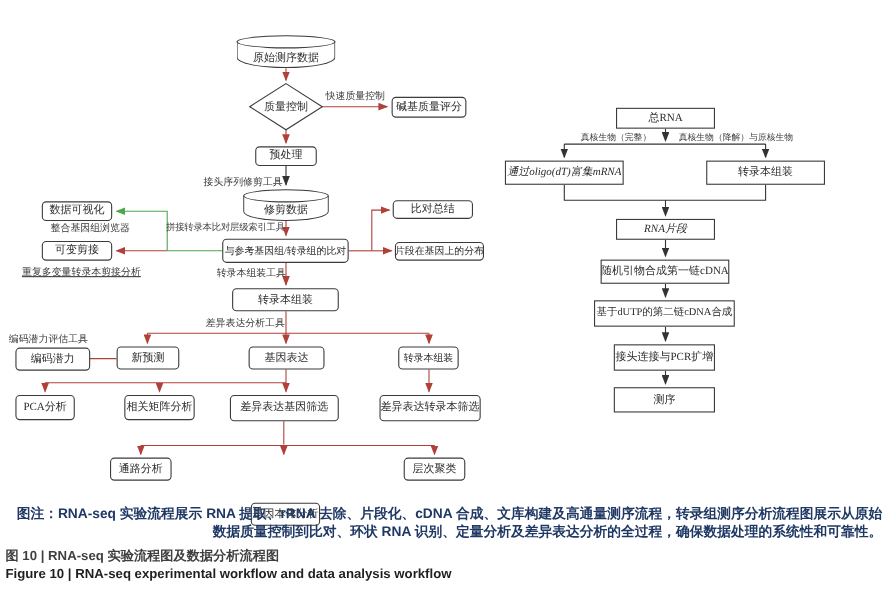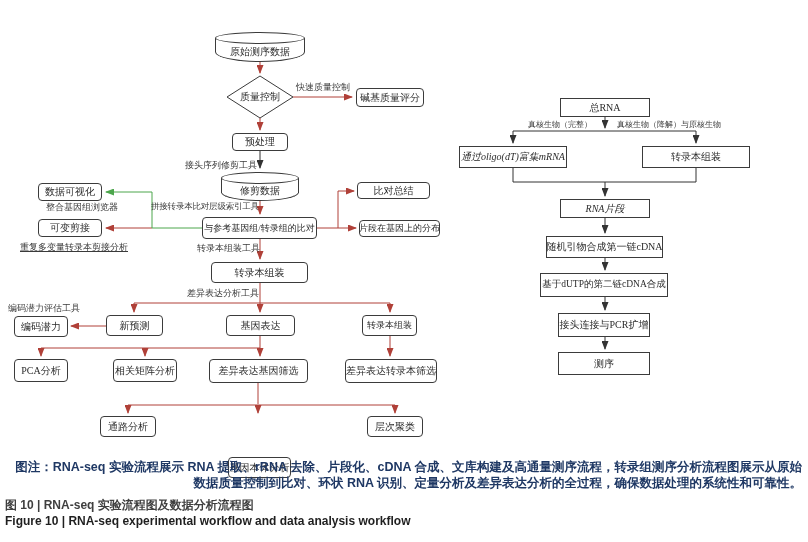--- a/index.html
+++ b/index.html
@@ -110,21 +110,21 @@
   <div class="cyl" style="left:221px;top:178px;width:78px;height:23px;">
       <span>修剪数据</span>
     </div>
   <div class="node" style="left:202px;top:217px;width:115px;height:22px;font-size:9px;">与参考基因组/转录组的比对</div>
   <div class="node" style="left:38px;top:183px;width:64px;height:18px;">数据可视化</div>
   <div class="node" style="left:38px;top:219px;width:64px;height:18px;">可变剪接</div>
   <div class="node" style="left:357px;top:182px;width:73px;height:17px;">比对总结</div>
   <div class="node" style="left:359px;top:220px;width:81px;height:17px;font-size:9px;">片段在基因上的分布</div>
   <div class="node" style="left:211px;top:262px;width:97px;height:21px;">转录本组装</div>
   <div class="node" style="left:106px;top:315px;width:57px;height:21px;">新预测</div>
-  <div class="node" style="left:14px;top:316px;width:54px;height:21px;">编码潜力</div>
+  <div class="node" style="left:14px;top:316px;width:68px;height:21px;">编码潜力</div>
   <div class="node" style="left:226px;top:315px;width:69px;height:21px;">基因表达</div>
   <div class="node" style="left:362px;top:315px;width:55px;height:21px;font-size:9px;">转录本组装</div>
   <div class="node" style="left:14px;top:359px;width:54px;height:23px;">PCA分析</div>
   <div class="node" style="left:113px;top:359px;width:64px;height:23px;">相关矩阵分析</div>
   <div class="node" style="left:209px;top:359px;width:99px;height:24px;">差异表达基因筛选</div>
   <div class="node" style="left:345px;top:359px;width:92px;height:24px;">差异表达转录本筛选</div>
   <div class="node" style="left:100px;top:416px;width:56px;height:21px;">通路分析</div>
   <div class="node" style="left:228px;top:416px;width:63px;height:21px;margin-top:41px;">基因本体分析</div>
   <div class="node" style="left:367px;top:416px;width:56px;height:21px;">层次聚类</div>
 

